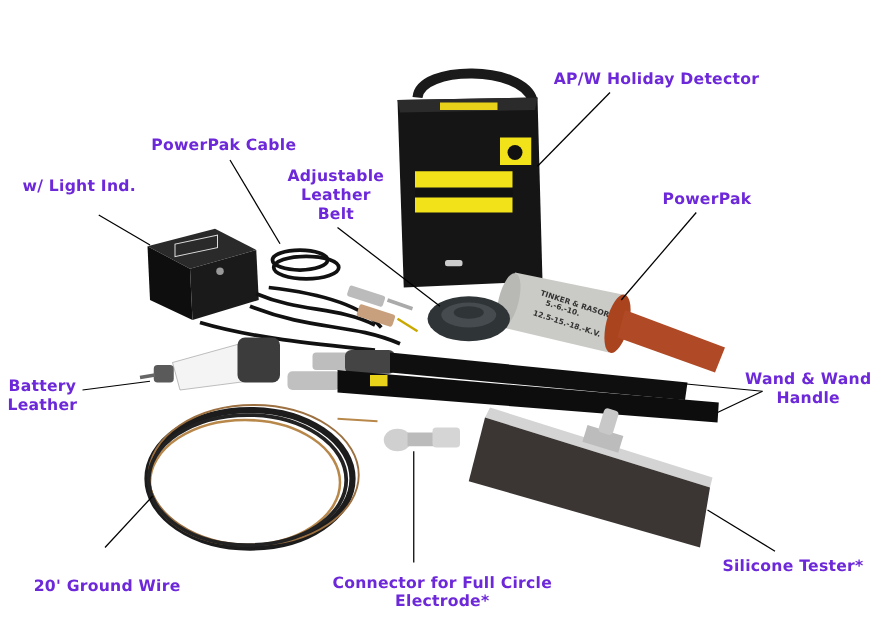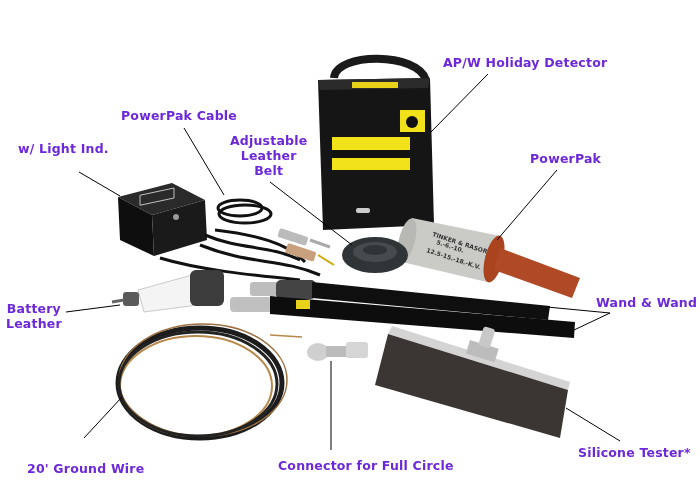--- a/index.html
+++ b/index.html
@@ -129,20 +129,22 @@
   <div>Leather</div>
   <div>Belt</div>
 </div>
 <div class="label" style="left:530px;top:151px;text-align:right;">PowerPak</div>
 <div class="label" style="left:6px;top:301px;">
   <div>Battery</div>
   <div>Leather</div>
 </div>
 <div class="label" style="left:596px;top:295px;">
   <div>Wand &amp; Wand</div>
+  <div>Handle</div>
 </div>
 <div class="label" style="left:27px;top:461px;">20' Ground Wire</div>
-<div class="label" style="left:278px;top:458px;">
+<div class="label" style="left:266px;top:458px;">
   <div>Connector for Full Circle</div>
+  <div>Electrode*</div>
 </div>
 <div class="label" style="left:578px;top:445px;">Silicone Tester*</div>
 
 </div>
 
 </body></html>

